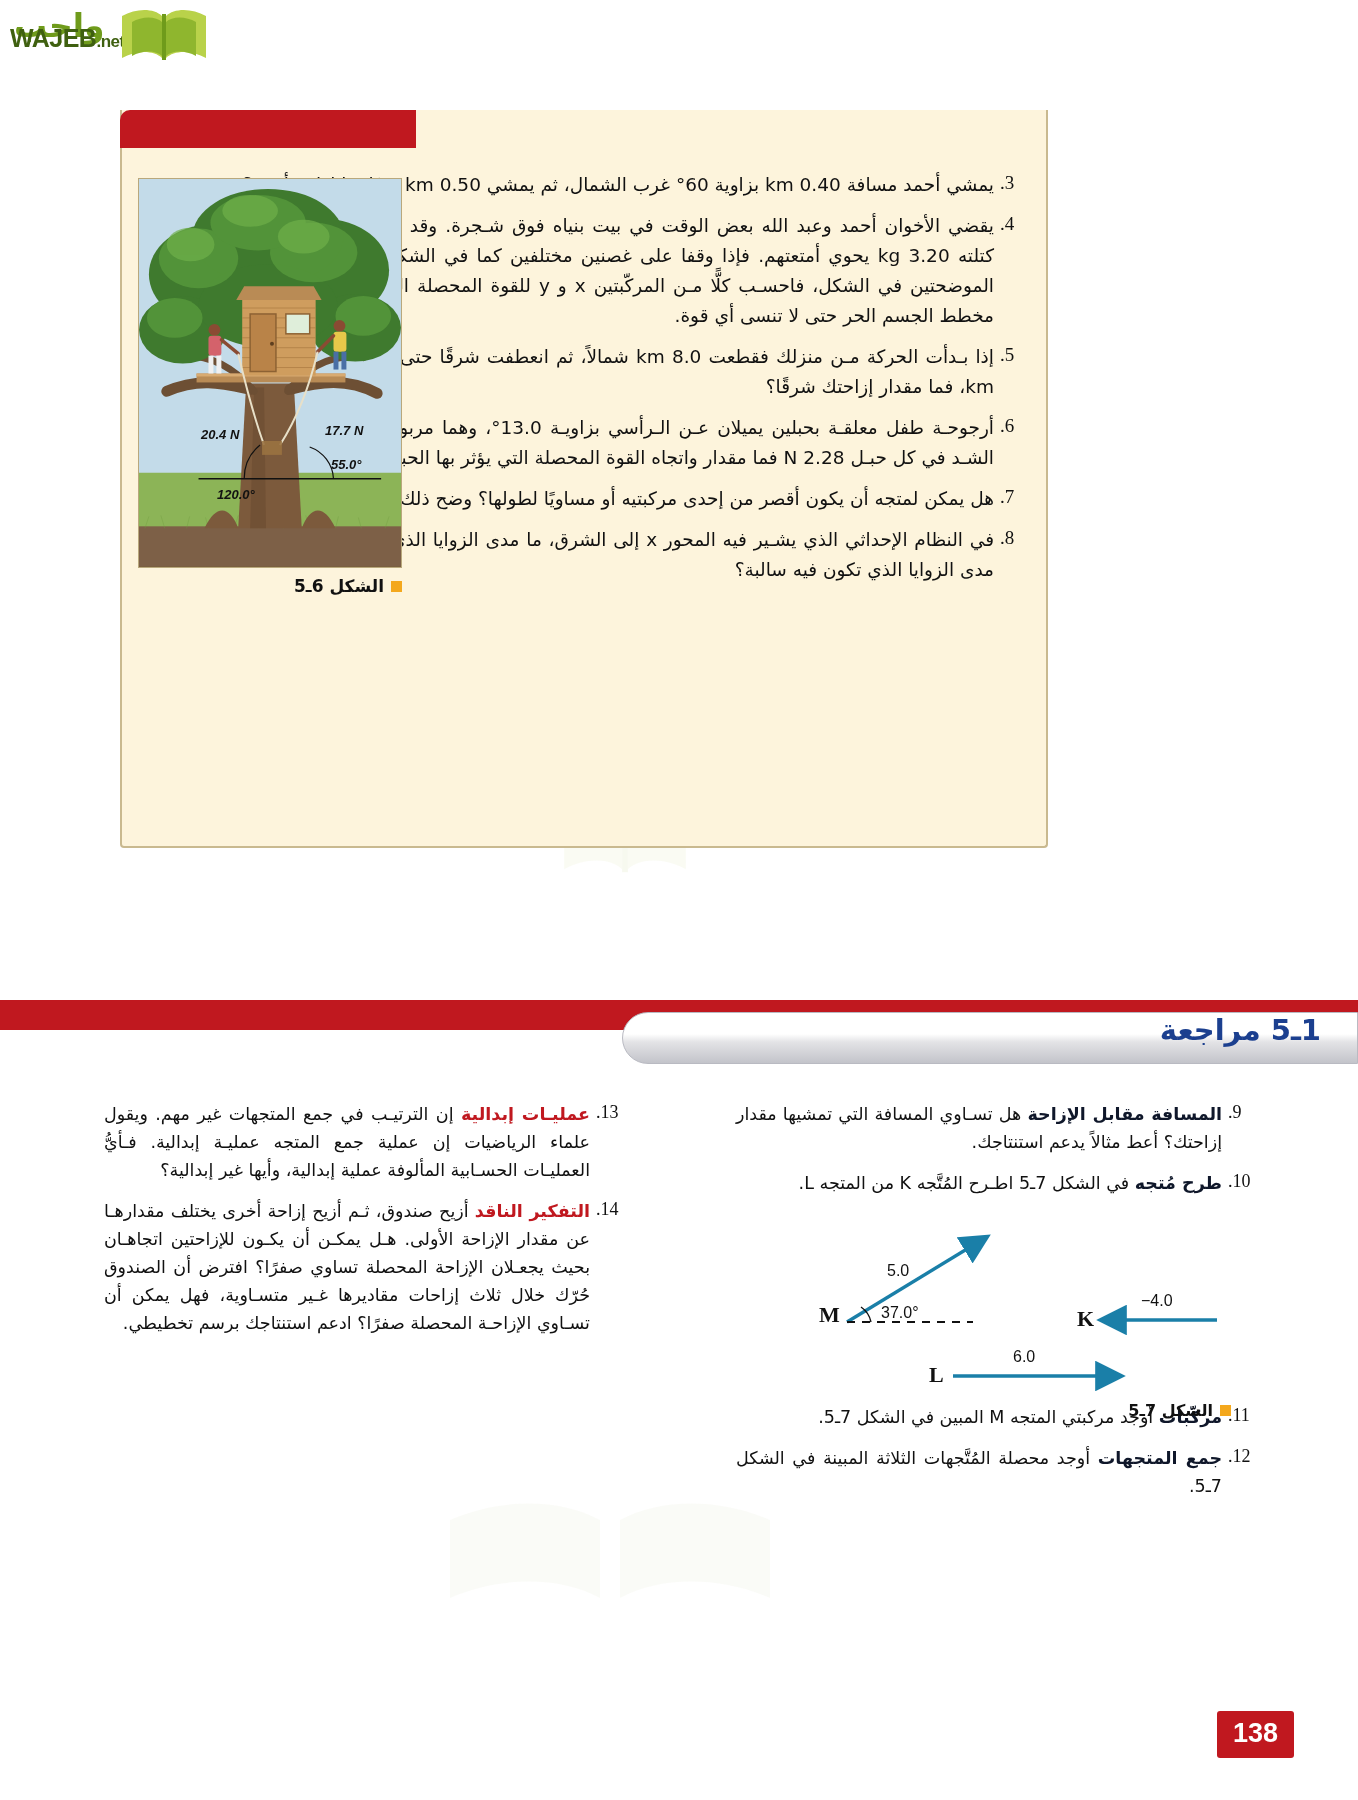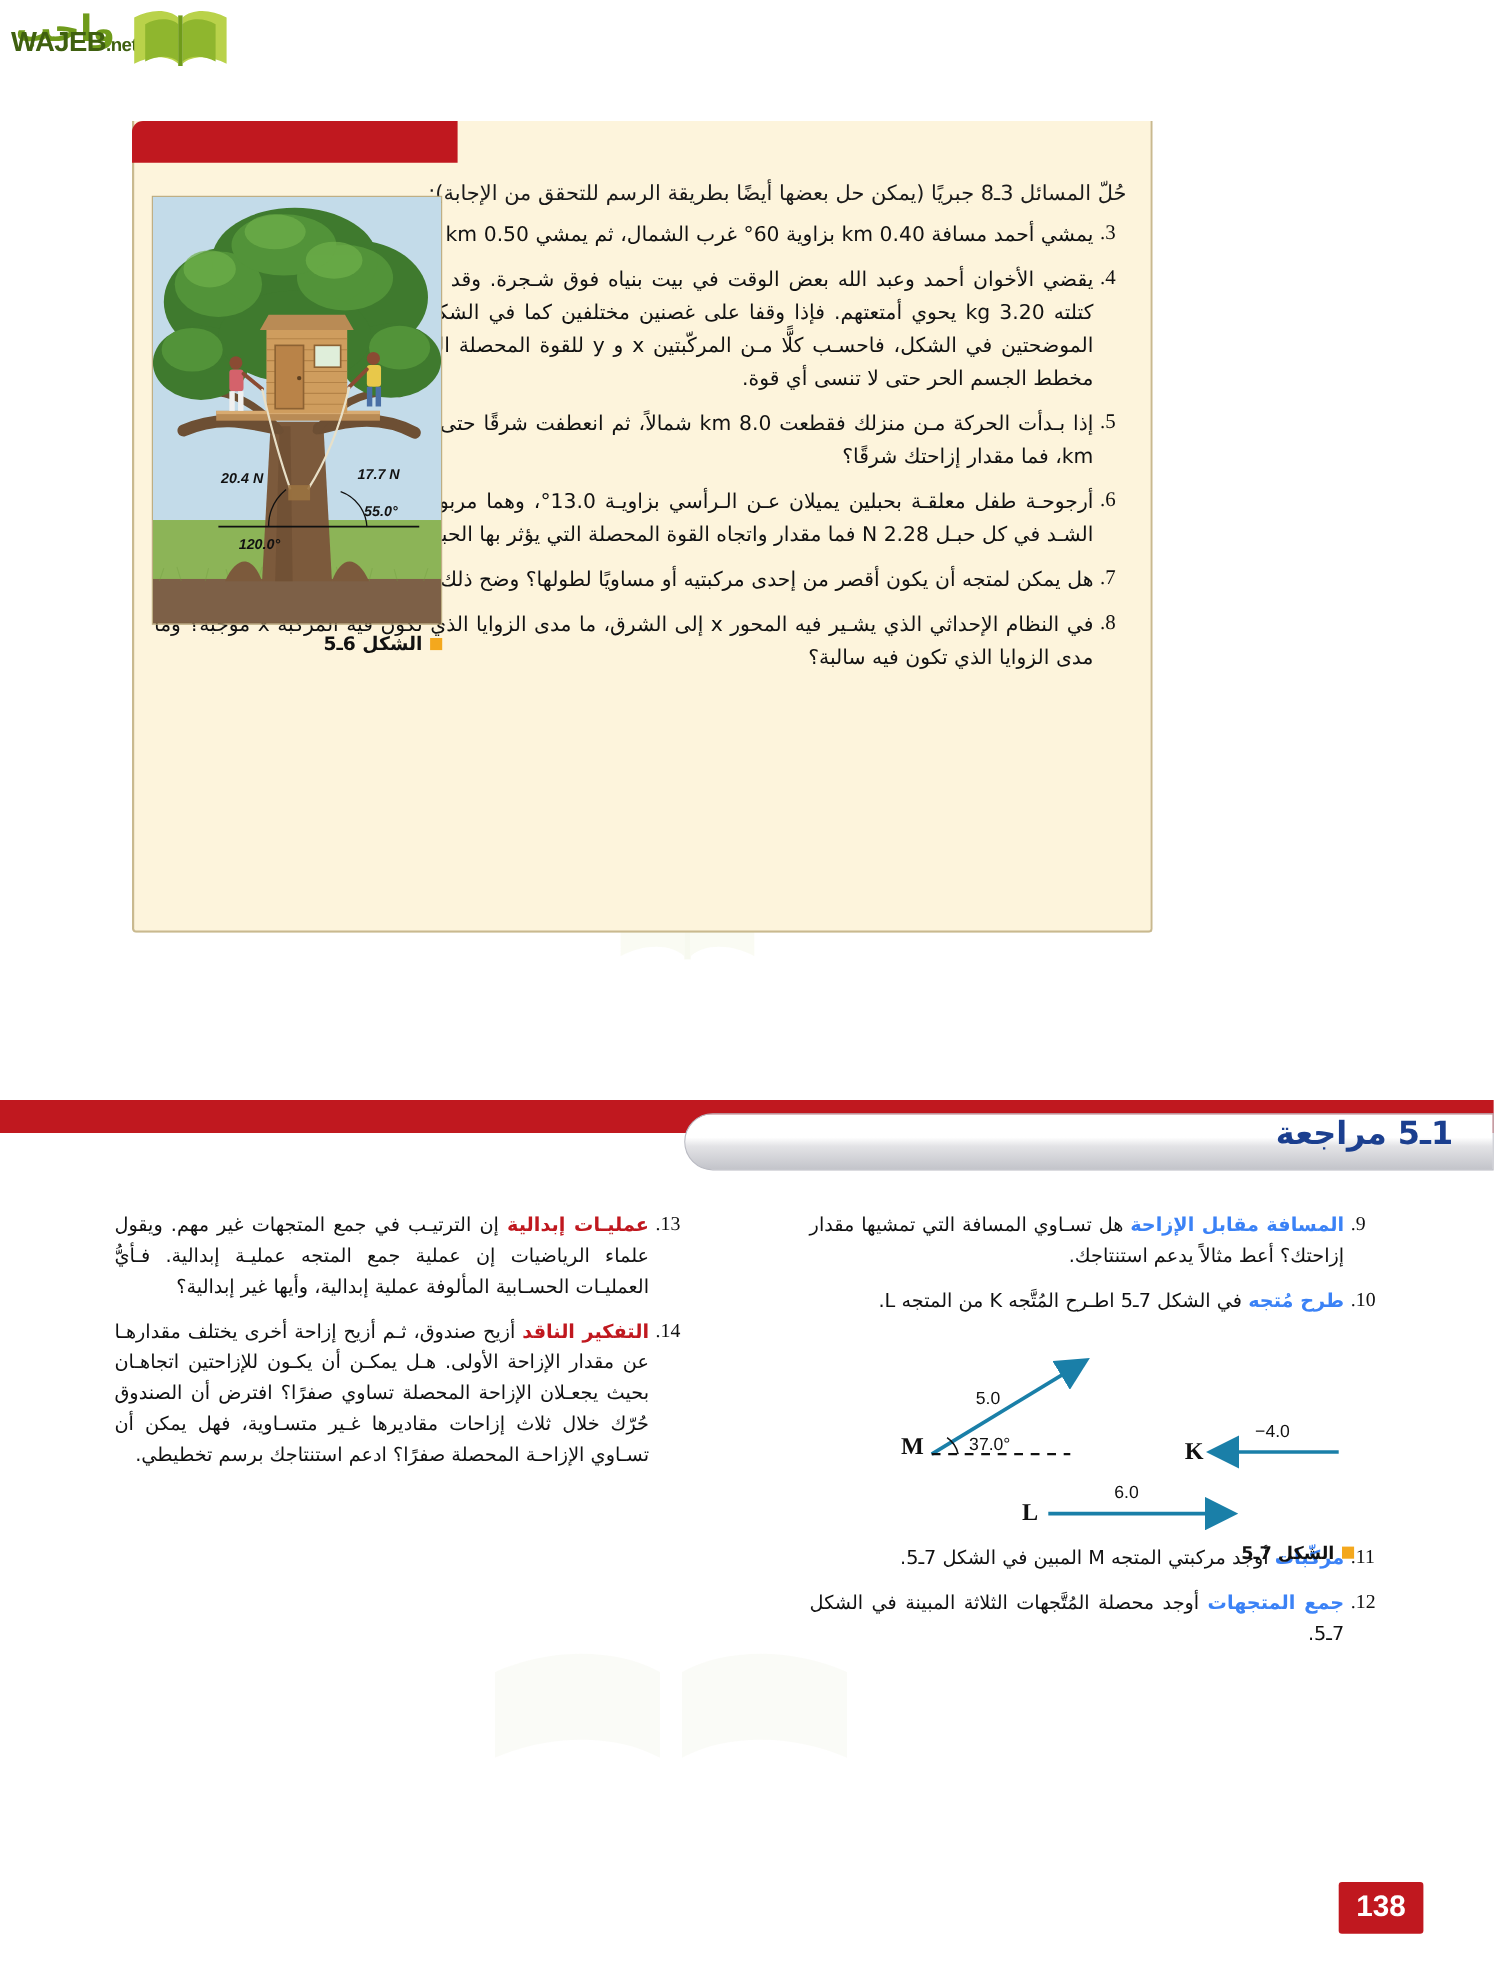--- a/index.html
+++ b/index.html
@@ -154,21 +154,21 @@
   .col-left  { left:0; }
   .rrow { display:flex; flex-direction:row; margin-bottom:13px; }
   .rnum {
     width:34px; flex:0 0 34px; text-align:left; padding-left:6px; padding-top:2px;
     font-family:"Liberation Serif", serif; font-size:18px; color:#111;
   }
   .rtext {
     flex:1; direction:rtl; text-align:justify;
     font-family:"DejaVu Sans", serif; font-size:17.5px; line-height:1.6; color:#111;
   }
-  .term-blue { color:#3b82f6; font-weight:bold; }
+  .term-blue { color:#0f172a; font-weight:bold; }
   .term-red  { color:#c0181f; font-weight:bold; }
 
   .vecfig { position:relative; width:470px; height:185px; margin:6px auto 2px auto; direction:ltr; }
   .vec-cap { text-align:right; direction:rtl; font-family:"DejaVu Sans", sans-serif;
              font-size:16px; font-weight:bold; color:#111; margin-top:2px; }
 
   .pagenum {
     position:absolute; right:64px; bottom:42px;
     background:#c0181f; color:#ffffff;
     font-family:"Liberation Sans", sans-serif; font-size:27px; font-weight:bold;
@@ -196,21 +196,20 @@
   <svg class="wm-book" viewBox="0 0 92 58">
     <path d="M4 10 C18 2,36 2,44 10 L44 52 C36 44,18 44,4 52 Z" fill="#dfe6b4"></path>
     <path d="M88 10 C74 2,56 2,48 10 L48 52 C56 44,74 44,88 52 Z" fill="#dfe6b4"></path>
     <rect x="44" y="8" width="4" height="46" fill="#cdd79a"></rect>
   </svg>
 </div>
 
 <div class="panel">
   <div class="panel-body">
 
-    <div class="intro-line">حُلّ المسائل 3ـ8 جبريًا (يمكن حل بعضها أيضًا بطريقة الرسم للتحقق من الإجابة):</div>
 
     <div class="qlist">
 
       <div class="qrow" style="margin-top:8px;">
         <div class="qnum">3.</div>
         <div class="qtext">يمشي أحمد مسافة 0.40 km بزاوية 60° غرب الشمال، ثم يمشي 0.50 km غربًا. ما إزاحة أحمد؟</div>
       </div>
 
       <div class="qrow">
         <div class="qnum">4.</div>

